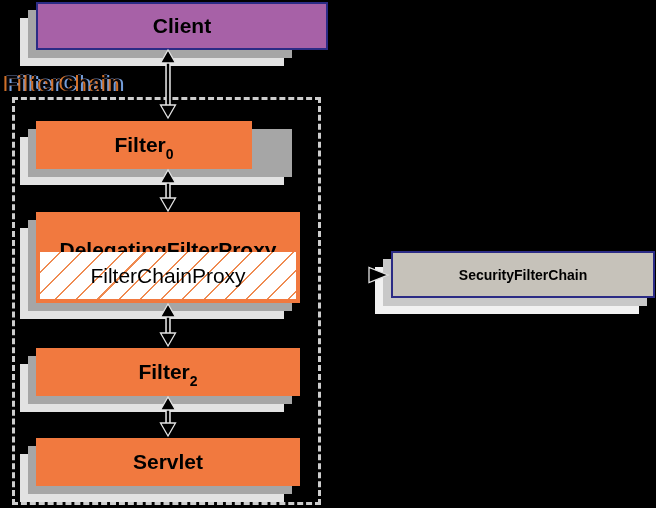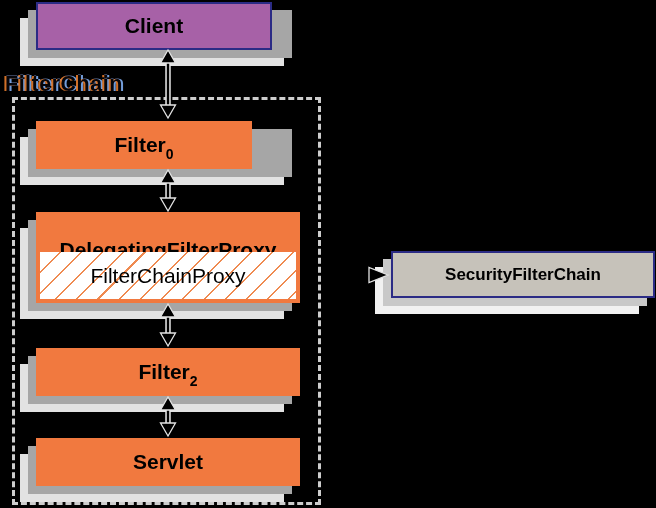--- a/index.html
+++ b/index.html
@@ -9,21 +9,21 @@
   }
   .node,.shadow{position:absolute;box-sizing:border-box;}
   .shadow1{background:#A6A6A6;}
   .shadow2{background:#E2E2E2;}
   .box{
     display:flex;align-items:center;justify-content:center;
     font-weight:bold;color:#000;
   }
   .client-box{background:#A761A7;border:2px solid #2B2B85;font-size:21px;}
   .orange-box{background:#F1793F;font-size:21px;}
-  .sfc-box{background:#C6C2BA;border:2px solid #2B2B85;font-size:17px;}
+  .sfc-box{background:#C6C2BA;border:2px solid #2B2B85;font-size:14px;}
   .sfc-s1{background:#C8C8C8;}
   .sfc-s2{background:#F1F1F1;}
   sub{font-size:14px;line-height:0;position:relative;bottom:-2px;}
   .dfp{flex-direction:column;justify-content:flex-start;padding:18px;}
   .dfp-title{
     height:40px;display:flex;align-items:center;justify-content:center;
     font-size:21px;font-weight:bold;letter-spacing:0px;width:100%;
   }
   .hatch-box{
     position:absolute;left:4px;top:40px;width:256px;height:47px;
@@ -56,21 +56,21 @@
   <svg id="svg-under" width="656" height="508">
     <line x1="300" y1="275" x2="370" y2="275" stroke="#000000" stroke-width="2"></line>
   </svg>
 
   <div class="dashed-container"></div>
   <div class="fc-label">FilterChain</div>
 
   <div class="layer">
     <div class="shadow shadow2" style="left:20px;top:18px;width:264px;height:48px;"></div>
     <div class="shadow shadow1" style="left:28px;top:10px;width:264px;height:48px;"></div>
-    <div class="node box client-box" style="left:36px;top:2px;width:236px;height:48px;">
+    <div class="node box client-box" style="left:36px;top:2px;width:292px;height:48px;">
       <span>Client</span>
     </div>
   </div>
 
   <div class="layer">
     <div class="shadow shadow2" style="left:20px;top:137px;width:264px;height:48px;"></div>
     <div class="shadow shadow1" style="left:28px;top:129px;width:264px;height:48px;"></div>
     <div class="node box orange-box" style="left:36px;top:121px;width:216px;height:48px;">
       <span><span>Filter</span><sub>0</sub></span>
     </div>

